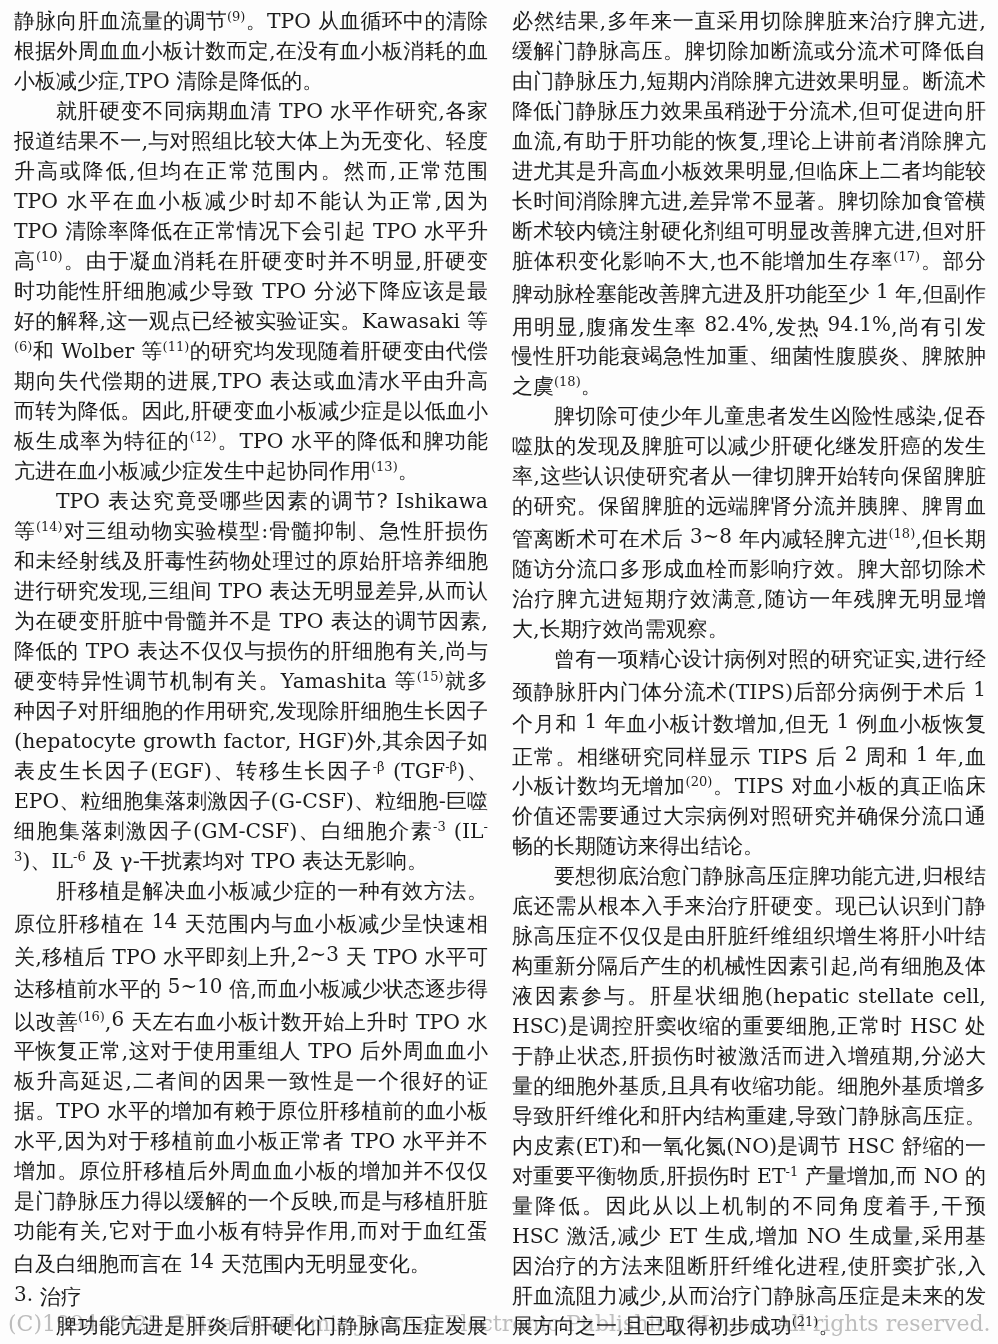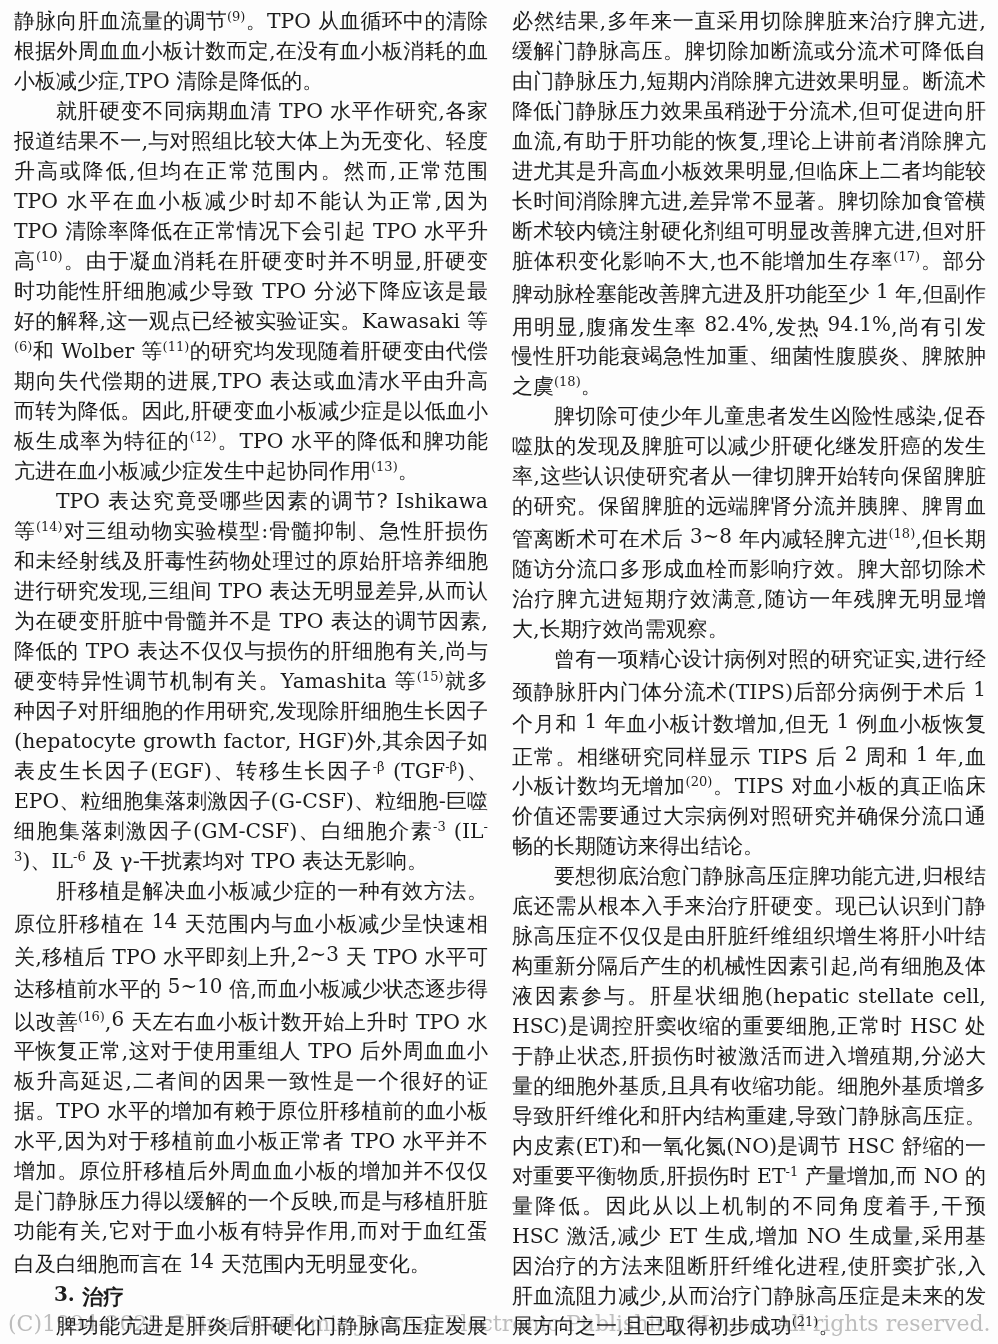--- a/index.html
+++ b/index.html
@@ -24,21 +24,21 @@
   }
   .col {
     width: 474px;
     font-size: 21px;
     line-height: 30px;
     text-align: justify;
     text-justify: inter-ideograph;
   }
   .para { margin: 0; }
   .para.indent { text-indent: 2em; }
-  .para.heading { font-weight: 700; margin-left: 40px; }
+  .para.heading { font-weight: 400; }
   
   .num {
     font-family: "DejaVu Serif", serif;
     vertical-align: 0.13em;
     font-size: 0.95em;
     letter-spacing: 0;
   }
   .lat {
     font-family: "DejaVu Serif", serif;
     font-size: 0.97em;

